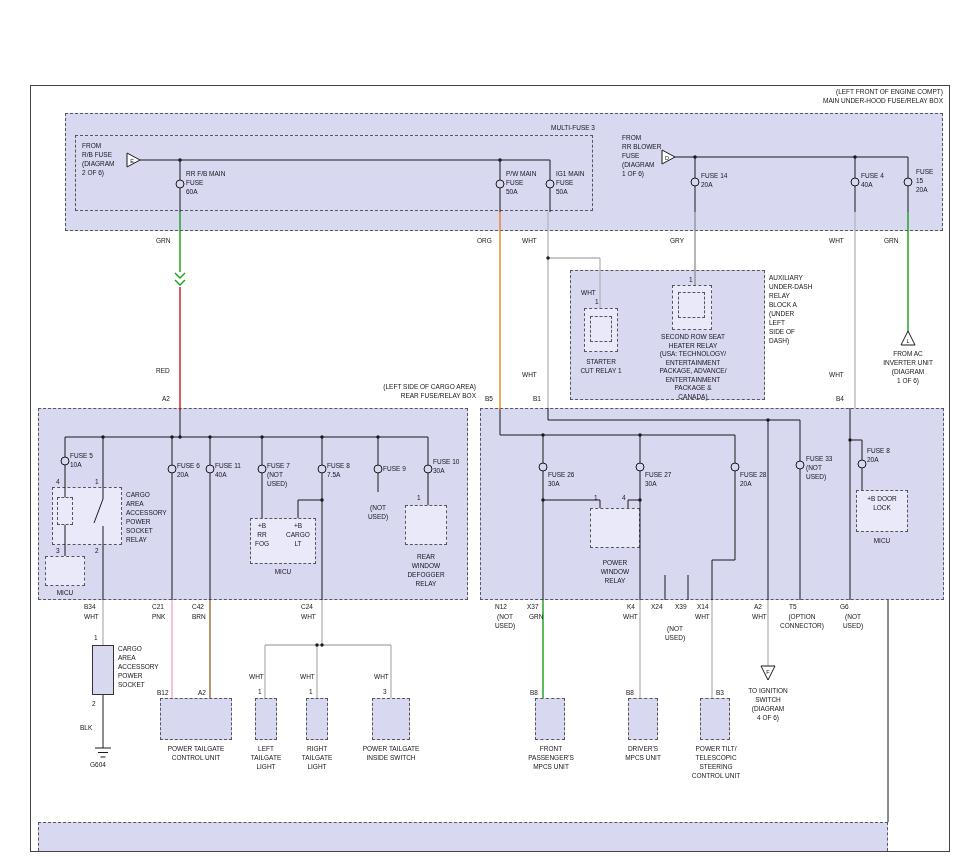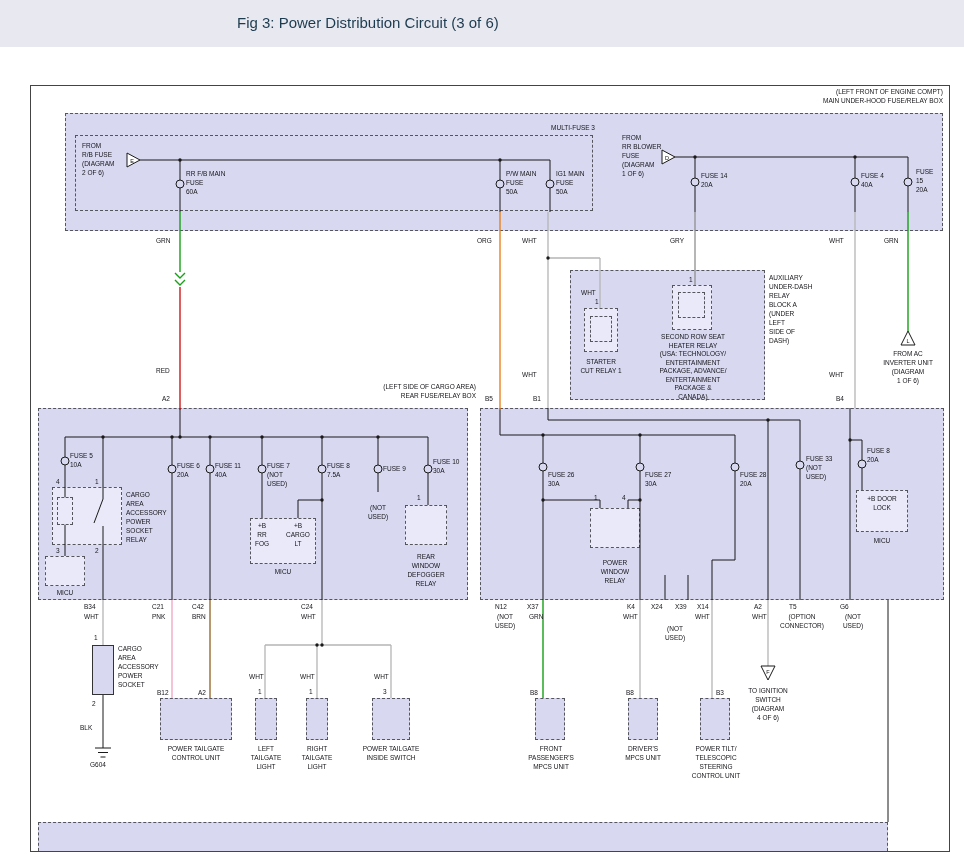--- a/index.html
+++ b/index.html
@@ -26,23 +26,20 @@
   .pnk{stroke:#f2a8c4;stroke-width:1.4;fill:none}
   .brn{stroke:#9a6b2f;stroke-width:1.4;fill:none}
   .dot{fill:#1a1a1a;stroke:none}
   .tri{fill:#fff;stroke:#1a1a1a;stroke-width:1}
   .tl{font-family:"Liberation Sans",sans-serif;font-size:5.5px;fill:#111;text-anchor:middle}
 </style>
 </head>
 <body>
 
 <div class="page">
-  <div class="header">
-    <div class="title">Fig 3: Power Distribution Circuit (3 of 6)</div>
-  </div>
 
   <div class="frame"></div>
 
   <div class="bx fill" style="left:65px;top:113px;width:878px;height:118px;"></div>
   <div class="bx" style="left:75px;top:135px;width:518px;height:76px;"></div>
   <div class="bx fill" style="left:570px;top:270px;width:195px;height:130px;"></div>
   <div class="bx ifill" style="left:584px;top:308px;width:34px;height:44px;"></div>
   <div class="bx" style="left:590px;top:316px;width:22px;height:26px;"></div>
   <div class="bx ifill" style="left:672px;top:285px;width:40px;height:45px;"></div>
   <div class="bx" style="left:678px;top:292px;width:27px;height:26px;"></div>

